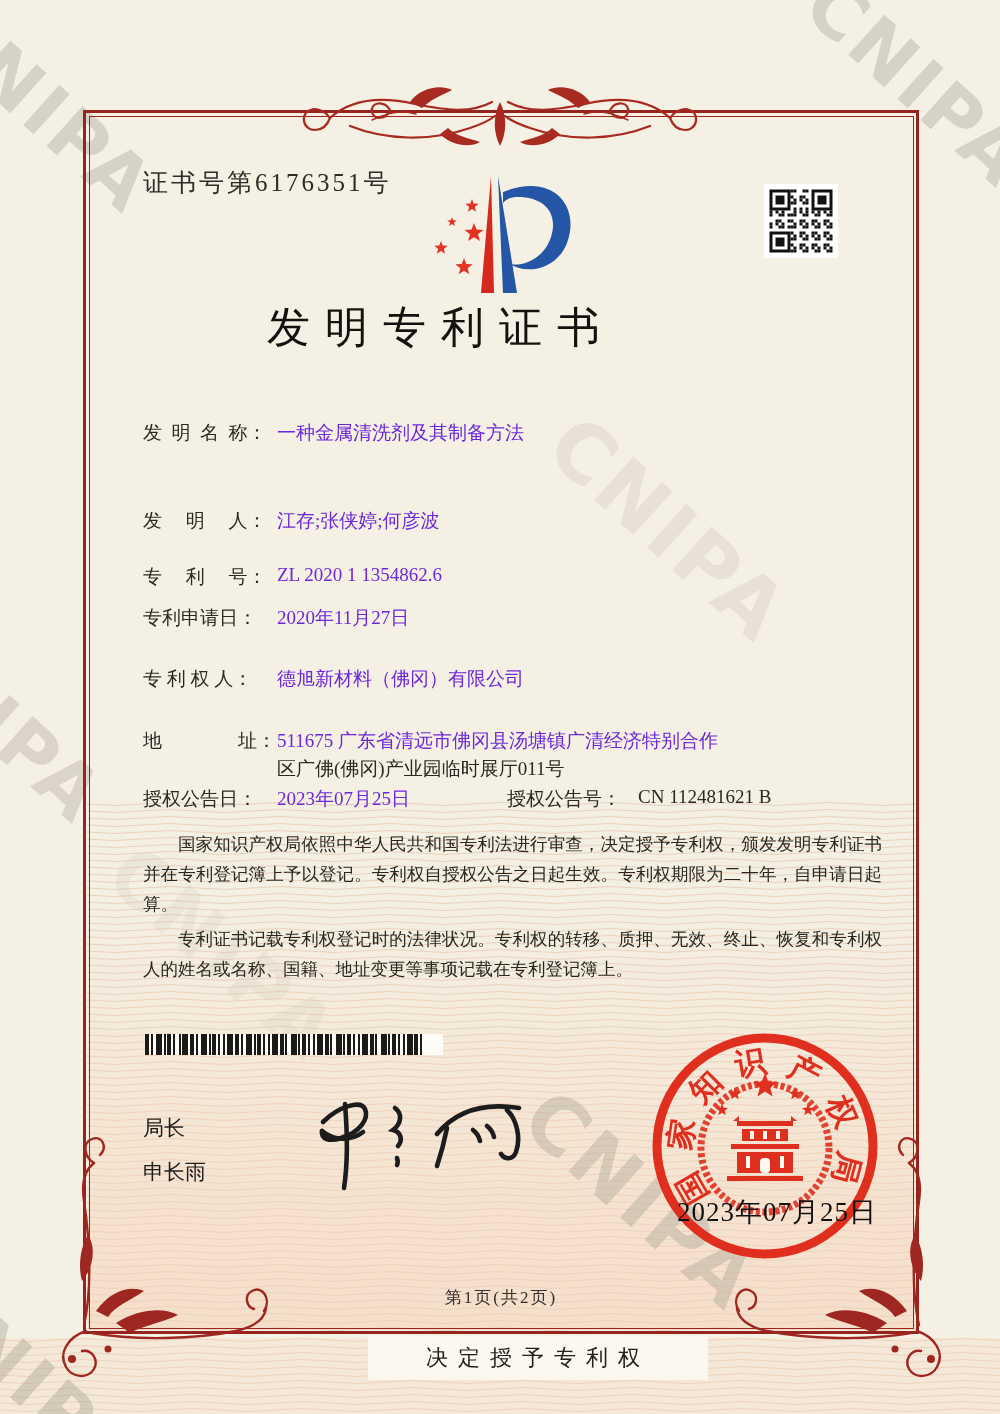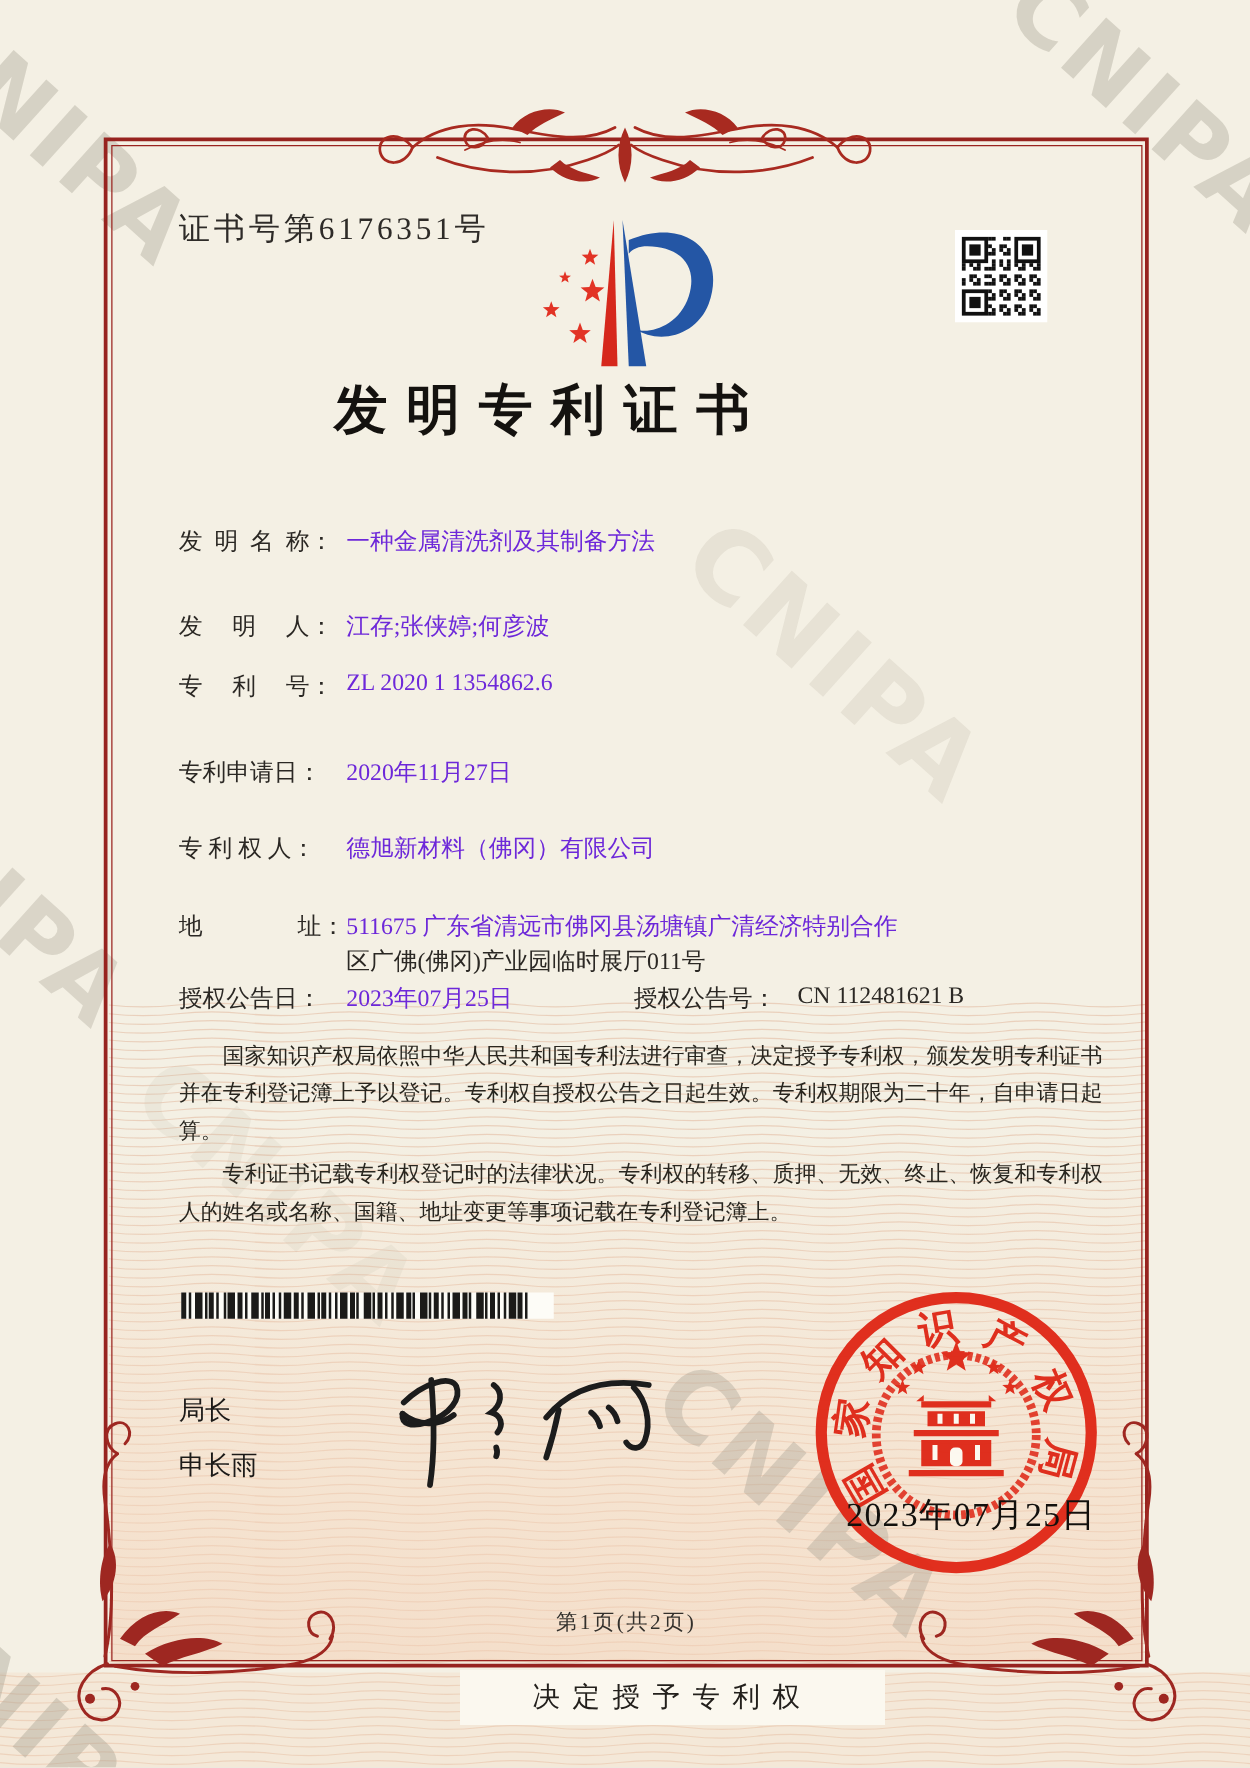--- a/index.html
+++ b/index.html
@@ -7,21 +7,21 @@
         font-family:"Liberation Serif","DejaVu Serif",serif;color:#2b2824;}
   .layer{position:absolute;pointer-events:none;}
   
   .wm{position:absolute;font-family:"DejaVu Sans","Liberation Sans",sans-serif;font-weight:700;
       transform:rotate(42deg);transform-origin:left top;letter-spacing:4px;user-select:none;}
   
   .frame{position:absolute;left:83px;top:110px;width:836px;height:1224px;border:3.5px solid #97231f;box-sizing:border-box;z-index:2;}
   .frame::after{content:"";position:absolute;inset:2.5px;border:1.5px solid #9a2piece;border:1.5px solid #9a2420;}
   
   .certno{position:absolute;left:143px;top:166px;font-size:25px;letter-spacing:3px;color:#2e2b28;z-index:4;}
-  .title{position:absolute;left:83px;top:299px;width:716px;text-align:center;font-size:43px;font-weight:700;
+  .title{position:absolute;left:83px;top:299px;width:716px;text-align:center;font-size:43px;font-weight:400;
          letter-spacing:15px;color:#14120f;z-index:4;}
   .row{position:absolute;left:143px;width:760px;height:30px;font-size:19px;z-index:4;}
   .row .lab{position:absolute;left:0;top:0;white-space:pre;color:#2b2824;text-align:center;}
   .row .val{position:absolute;left:134px;top:0;white-space:pre;color:#6d28d9;}
   .row .lab2{position:absolute;left:364px;top:0;white-space:pre;}
   .row .val2{position:absolute;left:495px;top:0;white-space:pre;}
   .addr2{position:absolute;left:277px;top:756px;font-size:19px;z-index:4;white-space:pre;text-align:right;}
   .paras{position:absolute;left:143px;top:829px;width:739px;z-index:4;}
   .paras p{margin:0 0 5px 0;font-size:17.5px;line-height:30px;text-align:justify;text-indent:2em;color:#29261f;}
   .barcode{position:absolute;left:145px;top:1034px;width:298px;height:21px;background:#fdfcf7;display:flex;align-items:stretch;z-index:4;}
@@ -366,25 +366,25 @@
       <rect x="65.5" y="65.5" width="3" height="3" fill="#111"></rect>
     </svg>
 
   <div class="certno">证书号第6176351号</div>
   <div class="title">发明专利证书</div>
 
   <div class="row" style="top:420px">
     <span class="lab">发  明  名  称：</span>
     <span class="val">一种金属清洗剂及其制备方法</span>
   </div>
-  <div class="row" style="top:488px">
+  <div class="row" style="top:508px">
     <span class="lab">发　 明　 人：</span>
     <span class="val">江存;张侠婷;何彦波</span>
   </div>
-  <div class="row" style="top:536px">
+  <div class="row" style="top:564px">
     <span class="lab">专　 利　 号：</span>
     <span class="val">ZL 2020 1 1354862.6</span>
   </div>
   <div class="row" style="top:605px">
     <span class="lab">专利申请日：</span>
     <span class="val">2020年11月27日</span>
   </div>
   <div class="row" style="top:666px">
     <span class="lab">专 利 权 人：</span>
     <span class="val">德旭新材料（佛冈）有限公司</span>

